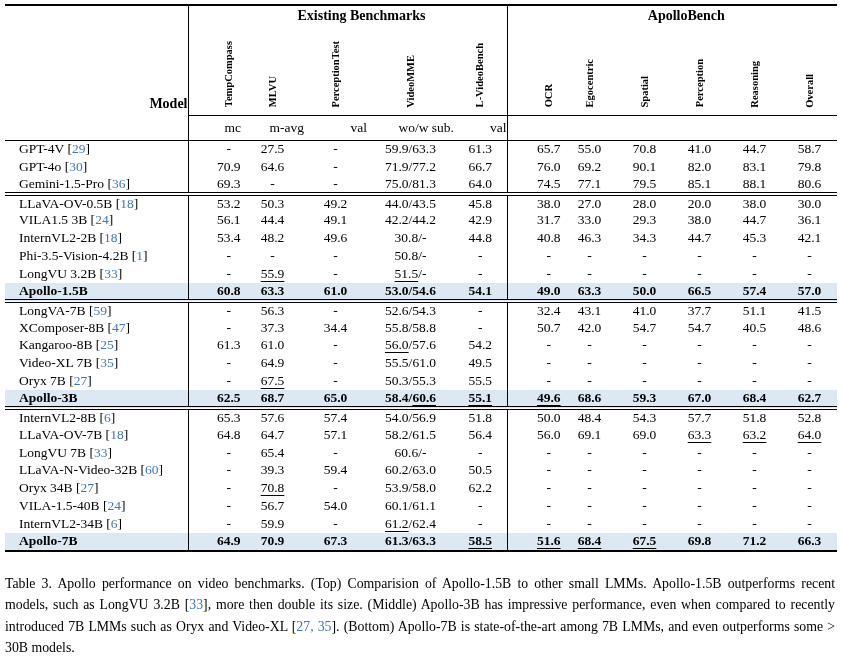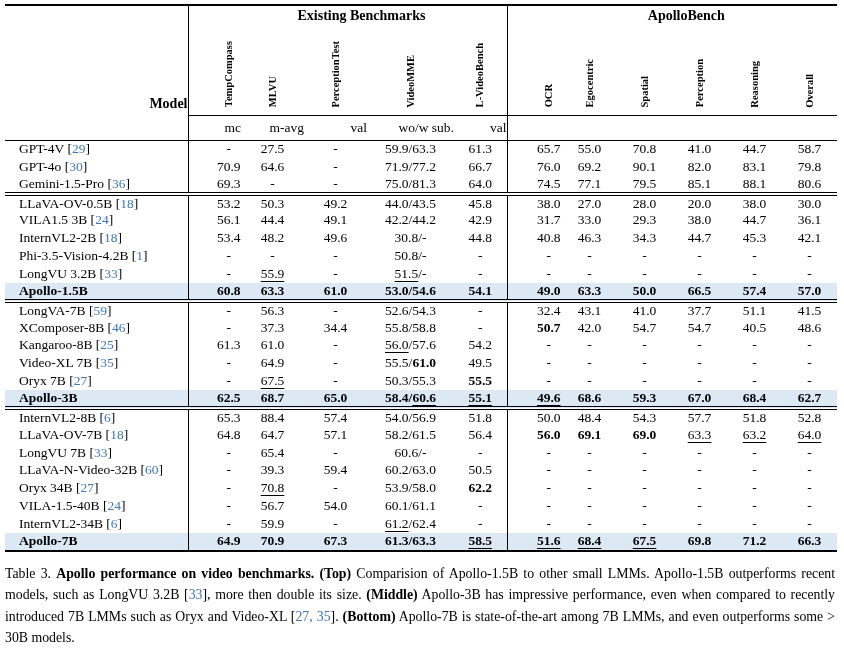--- a/index.html
+++ b/index.html
@@ -29,26 +29,26 @@
   }
   tr.sub th { height:25px; font-size:13.5px; text-align:right; border-bottom:1px solid var(--rule); }
 
   td { height:17.8px; font-size:13.5px; text-align:center; vertical-align:middle; white-space:nowrap; }
   td.model { text-align:left; padding-left:14px; }
   .vl { border-left:1px solid var(--rule);padding-left:28px; }
   tbody.sep tr:first-child td { border-top:4px double var(--rule);font-family:Liberation Serif, serif; }
 
   tr.hl td { background:var(--hl); font-weight:bold;margin-left:15px; }
   tr.hl td u { font-weight:bold; }
-  b { font-weight:bold; }
+  b { font-weight:normal; }
   u { text-decoration:underline; text-underline-offset:2.5px; text-decoration-thickness:0.8px; }
   .cite { color:var(--cite); }
 
   .caption {
-    margin-top:11px; width:830px; font-size:13.8px; line-height:1.56;
+    margin-top:21px; width:830px; font-size:13.8px; line-height:1.56;
     text-align:justify; color:var(--text);
   }
 </style>
 </head>
 <body>
 
 <div class="page">
   <table class="bench">
       <colgroup>
         <col style="width:183px">
@@ -236,21 +236,21 @@
           <td class="">52.6/54.3</td>
           <td class="">-</td>
           <td class="vl">32.4</td>
           <td class="">43.1</td>
           <td class="">41.0</td>
           <td class="">37.7</td>
           <td class="">51.1</td>
           <td class="">41.5</td>
         </tr>
         <tr class="">
-          <td class="model">XComposer-8B [<span class="cite">46</span>]</td>
+          <td class="model">XComposer-8B [<span class="cite">47</span>]</td>
           <td class="vl">-</td>
           <td class="">37.3</td>
           <td class="">34.4</td>
           <td class="">55.8/58.8</td>
           <td class="">-</td>
           <td class="vl"><b>50.7</b></td>
           <td class="">42.0</td>
           <td class="">54.7</td>
           <td class="">54.7</td>
           <td class="">40.5</td>
@@ -310,21 +310,21 @@
           <td class="">59.3</td>
           <td class="">67.0</td>
           <td class="">68.4</td>
           <td class="">62.7</td>
         </tr>
       </tbody>
       <tbody class="sep">
         <tr class="">
           <td class="model">InternVL2-8B [<span class="cite">6</span>]</td>
           <td class="vl">65.3</td>
-          <td class="">88.4</td>
+          <td class="">57.6</td>
           <td class="">57.4</td>
           <td class="">54.0/56.9</td>
           <td class="">51.8</td>
           <td class="vl">50.0</td>
           <td class="">48.4</td>
           <td class="">54.3</td>
           <td class="">57.7</td>
           <td class="">51.8</td>
           <td class="">52.8</td>
         </tr>

